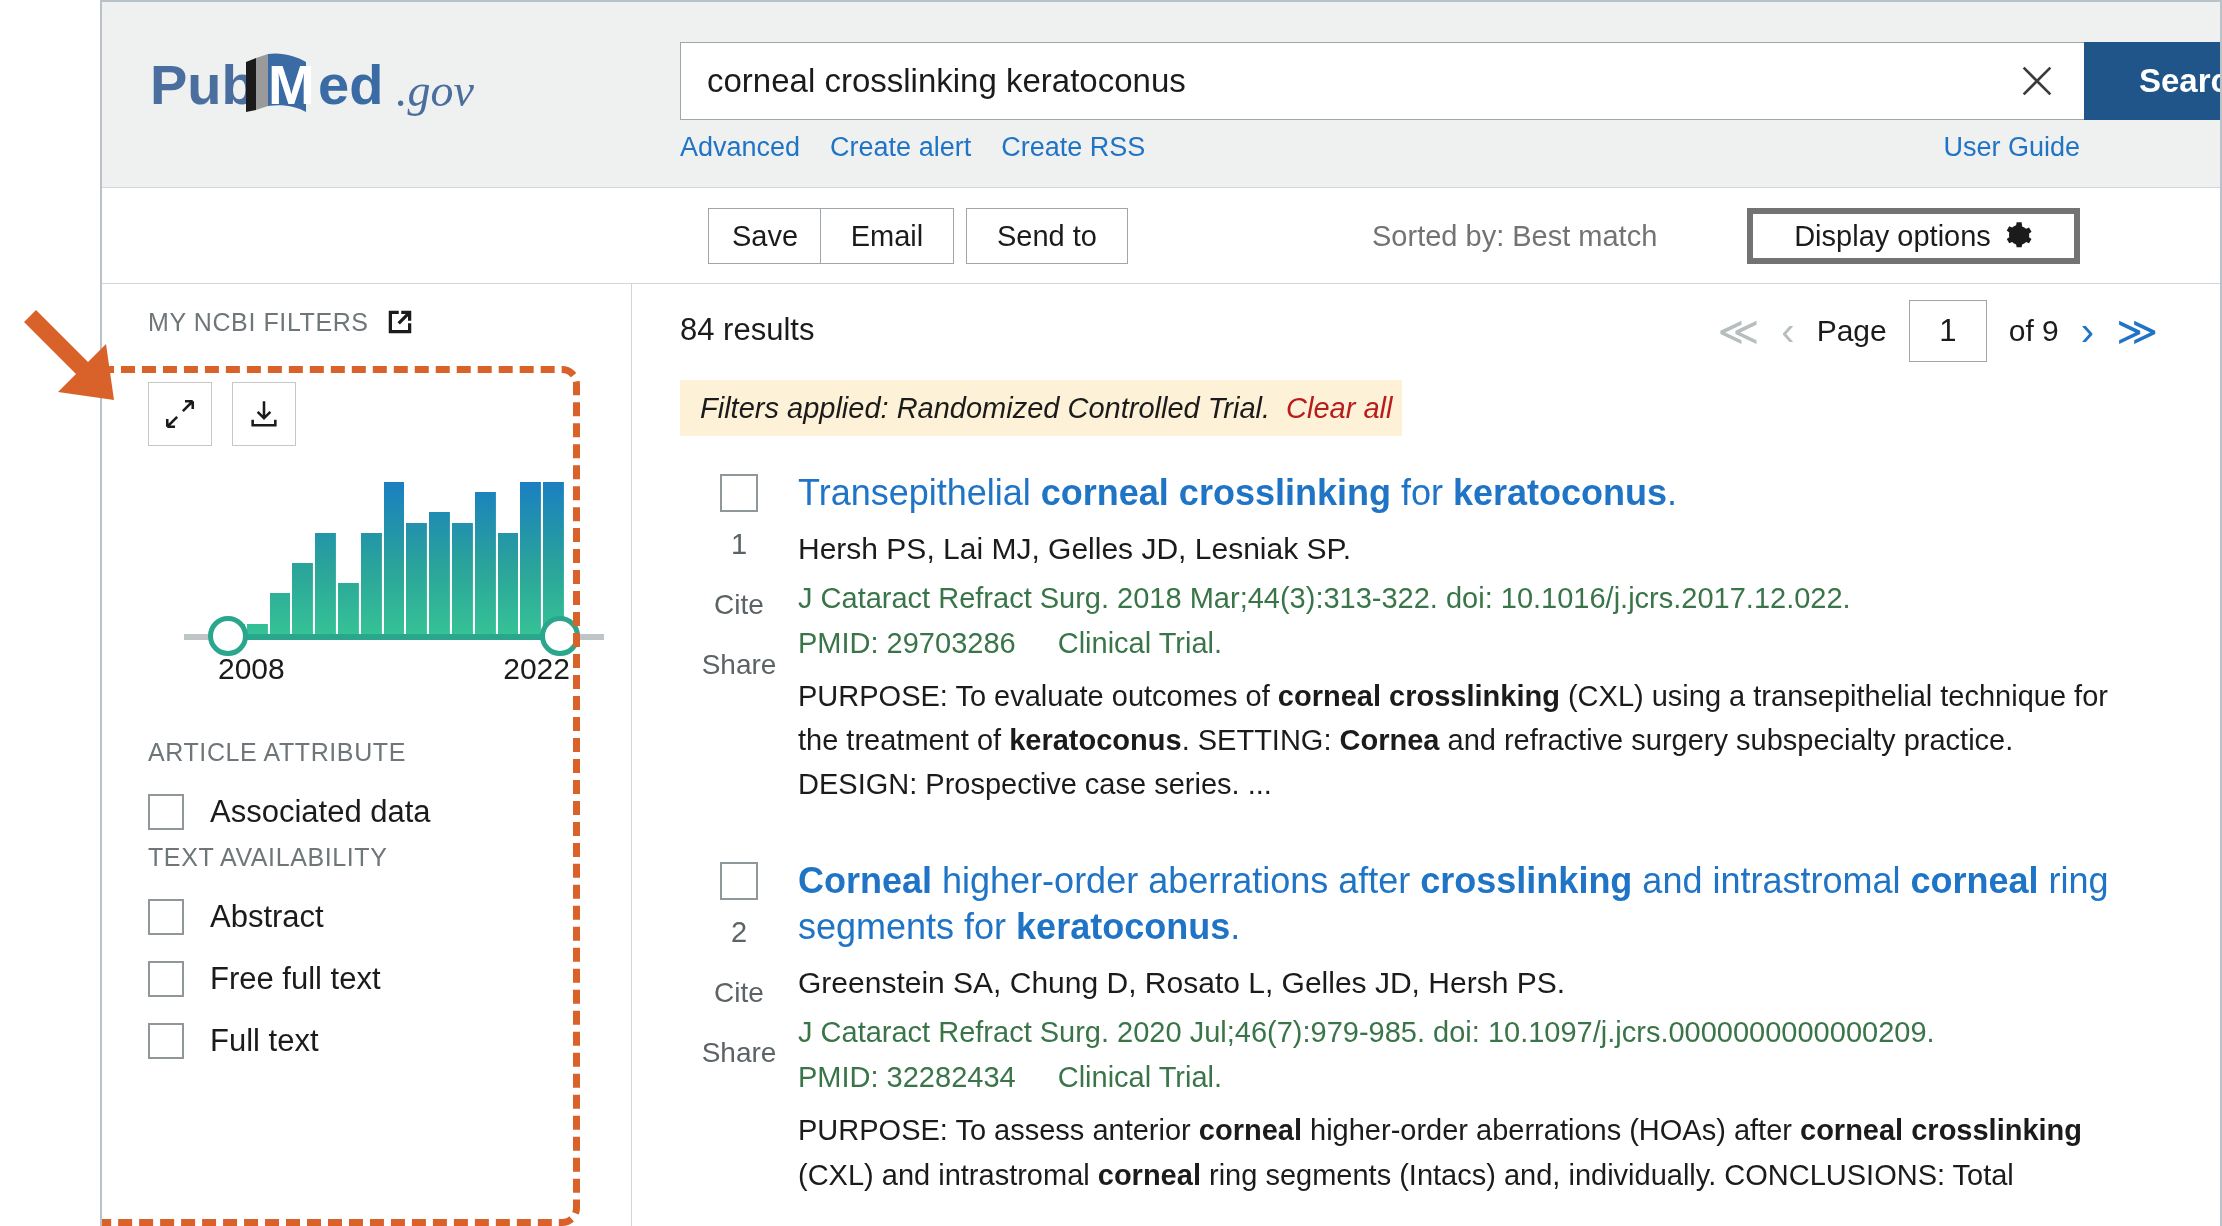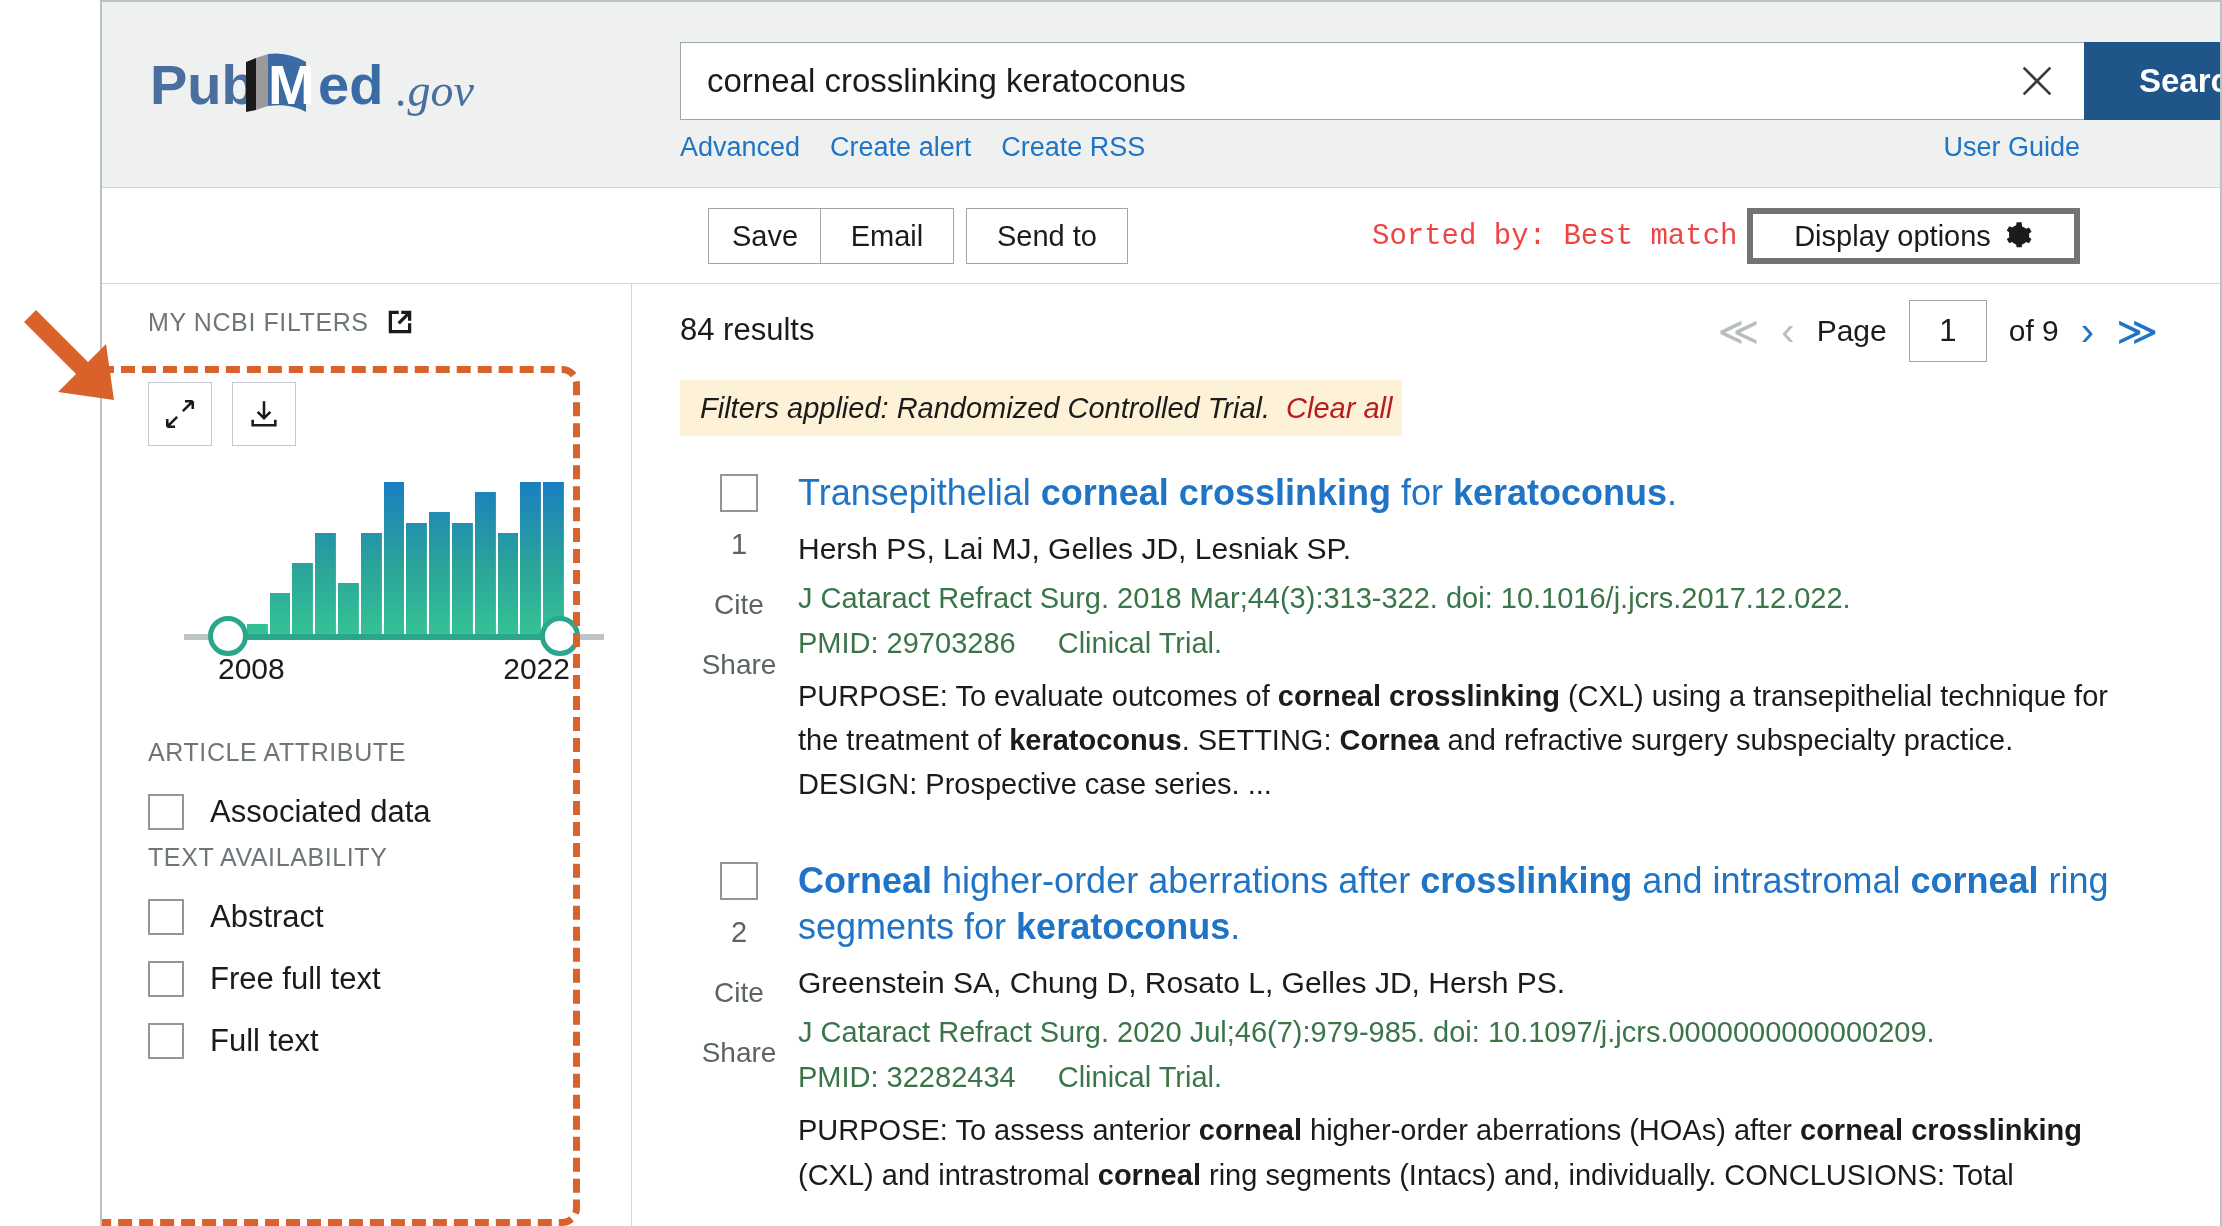--- a/index.html
+++ b/index.html
@@ -100,21 +100,21 @@
     font-family: "Liberation Sans", sans-serif;
     color: #1b1b1b;
     cursor: pointer;
     padding: 0 22px;
   }
   #save-button  { left: 606px; width: 114px; }
   #email-button { left: 718px; width: 134px; }
   #sendto-button{ left: 864px; width: 162px; text-align: center; }
   #sorted-by {
     position: absolute; left: 1270px; top: 32px;
-    font-size: 29px; color: #ef4444; font-family: Liberation Mono, monospace;
+    font-size: 29px; color: #737373;
   }
   #display-options {
     position: absolute; left: 1645px; top: 20px;
     width: 333px; height: 56px;
     border: 6px solid #737373; background: #ffffff;
     font-size: 29px; color: #1b1b1b;
     display: flex; align-items: center; justify-content: center;
     cursor: pointer; gap: 12px;
   }
   #display-options svg { width: 30px; height: 30px; }

